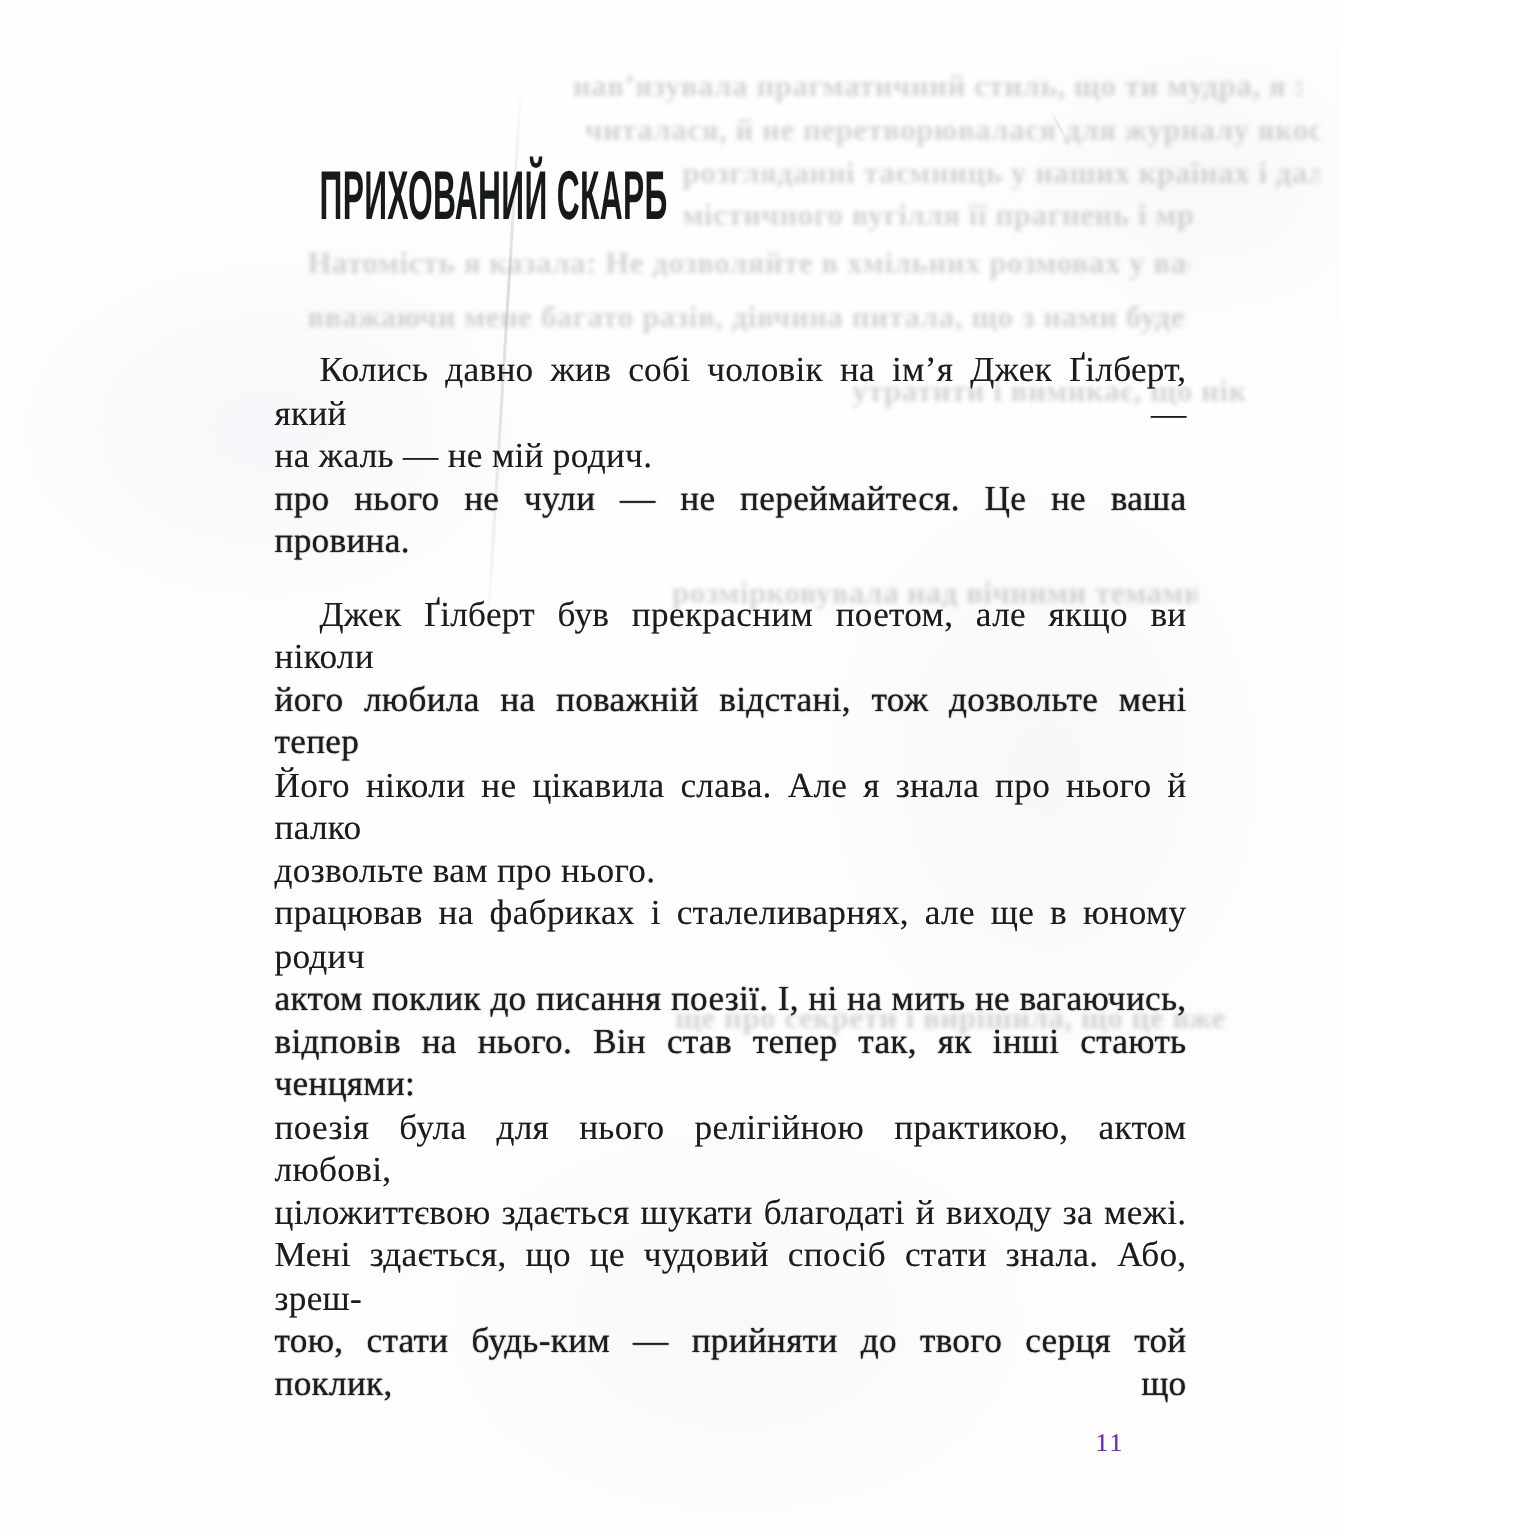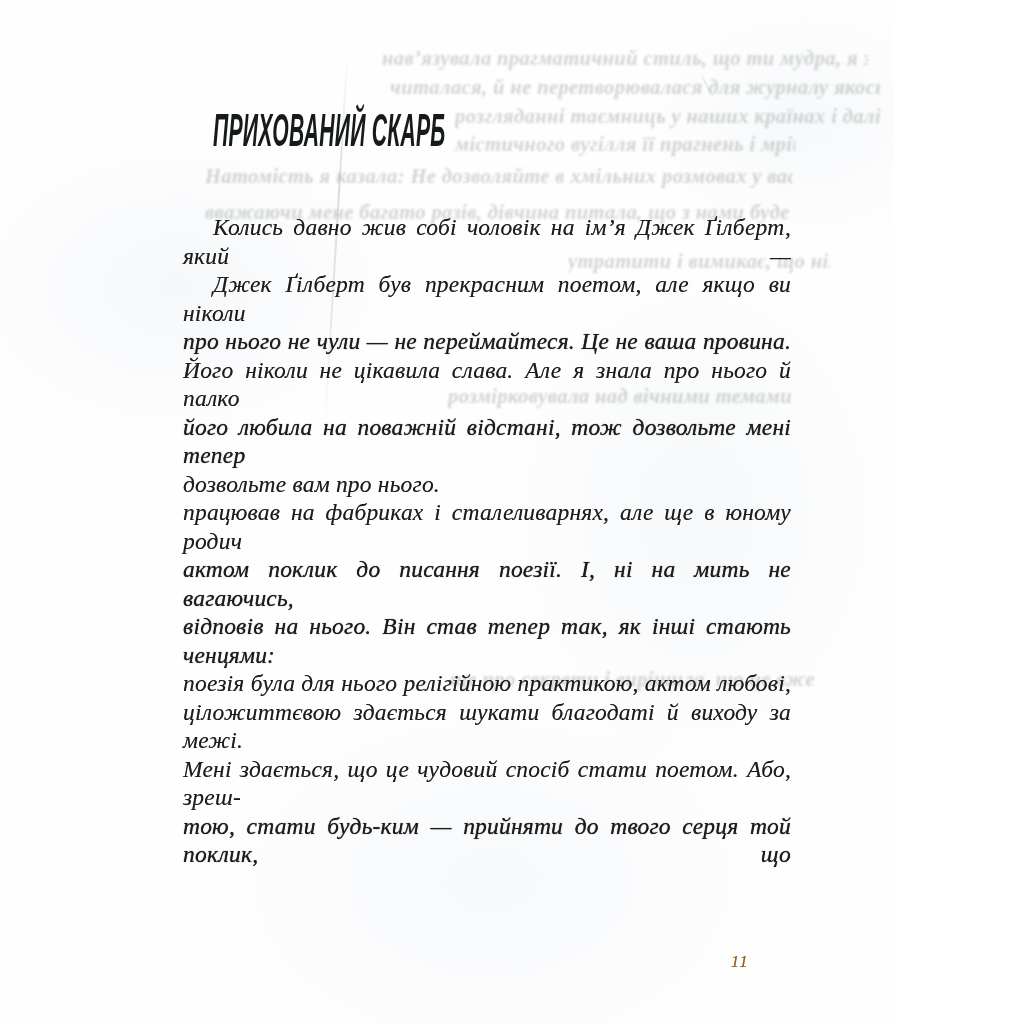--- a/index.html
+++ b/index.html
@@ -1,18 +1,18 @@
 <!DOCTYPE html>
 <html><head>
 <meta charset="utf-8">
 <style>
   html,body{margin:0;padding:0;background:#ffffff;}
   .page{
     position:relative;width:1024px;height:1024px;overflow:hidden;background:#ffffff;
-    font-family:"Liberation Serif",serif;color:#1b1b1b;font-style:italic;
+    font-family:"Liberation Serif",serif;color:#1b1b1b;
   }
   
   .paper{
     position:absolute;left:0;top:0;width:893px;height:1024px;
     background:
       radial-gradient(ellipse 320px 220px at 20% 28%, rgba(232,236,243,.38), transparent 70%),
       radial-gradient(ellipse 280px 360px at 78% 50%, rgba(229,234,241,.32), transparent 72%),
       radial-gradient(ellipse 420px 280px at 55% 86%, rgba(234,238,244,.34), transparent 70%),
       radial-gradient(ellipse 240px 180px at 90% 12%, rgba(231,235,242,.30), transparent 70%),
       #fefefe;
@@ -47,25 +47,25 @@
     white-space:nowrap;transform:scaleX(0.46);transform-origin:0 0;
   }
   
   .bodytext{
     position:absolute;left:183px;top:213px;width:608px;
     font-size:23.5px;line-height:28.5px;letter-spacing:.2px;color:#1c1c1c;
     text-shadow:0 0 .4px rgba(28,28,28,.55);
   }
   .ln{text-align:justify;text-align-last:justify;}
   .ln.fin{text-align-last:left;}
-  .ln.ind{text-indent:30px;}
+  .ln.ind{text-indent:30px;margin-top:20px;}
   .ln.hv{text-shadow:0 0 .85px rgba(12,12,12,.9);}
   .folio{
     position:absolute;left:720px;top:952px;width:40px;text-align:center;
-    font-size:17px;letter-spacing:1.5px;color:#a16207;text-shadow:0 0 .4px rgba(40,40,40,.5);
+    font-size:17px;letter-spacing:1.5px;color:#6d28d9;text-shadow:0 0 .4px rgba(40,40,40,.5);
   }
 </style>
 </head>
 <body>
 
 <div class="page">
   <div class="paper"></div>
 
   <div class="ghost g0">нав’язувала прагматичний стиль, що ти мудра, я знала про це вже</div>
   <div class="ghost g1">читалася, й не перетворювалася для журналу якось у нас і досі</div>
@@ -77,31 +77,32 @@
   <div class="ghost g7">розмірковувала над вічними темами і далі</div>
   <div class="ghost g8">ще про секрети і вирішила, що це вже важливіше за все</div>
 
   <div class="crease c1"></div>
   <div class="crease c2"></div>
 
   <h1 class="heading">ПРИХОВАНИЙ СКАРБ</h1>
 
   <div class="bodytext">
     <div class="ln ind">Колись давно жив собі чоловік на ім’я Джек Ґілберт, який —</div>
+    <div class="ln fin">на жаль — не мій родич.</div>
 
+    <div class="ln hv">про нього не чули — не переймайтеся. Це не ваша провина.</div>
     <div class="ln ind">Джек Ґілберт був прекрасним поетом, але якщо ви ніколи</div>
-    <div class="ln hv">про нього не чули — не переймайтеся. Це не ваша провина.</div>
+    <div class="ln hv">його любила на поважній відстані, тож дозвольте мені тепер</div>
     <div class="ln">Його ніколи не цікавила слава. Але я знала про нього й палко</div>
-    <div class="ln hv">його любила на поважній відстані, тож дозвольте мені тепер</div>
     <div class="ln fin">дозвольте вам про нього.</div>
 
     <div class="ln">працював на фабриках і сталеливарнях, але ще в юному родич</div>
     <div class="ln hv">актом поклик до писання поезії. І, ні на мить не вагаючись,</div>
     <div class="ln hv">відповів на нього. Він став тепер так, як інші стають ченцями:</div>
     <div class="ln">поезія була для нього релігійною практикою, актом любові,</div>
     <div class="ln">ціложиттєвою здається шукати благодаті й виходу за межі.</div>
-    <div class="ln">Мені здається, що це чудовий спосіб стати поетом. Або, зреш-</div>
+    <div class="ln">Мені здається, що це чудовий спосіб стати знала. Або, зреш-</div>
     <div class="ln hv">тою, стати будь-ким — прийняти до твого серця той поклик, що</div>
 
   </div>
 
   <div class="folio">11</div>
 </div>
 
 </body></html>

